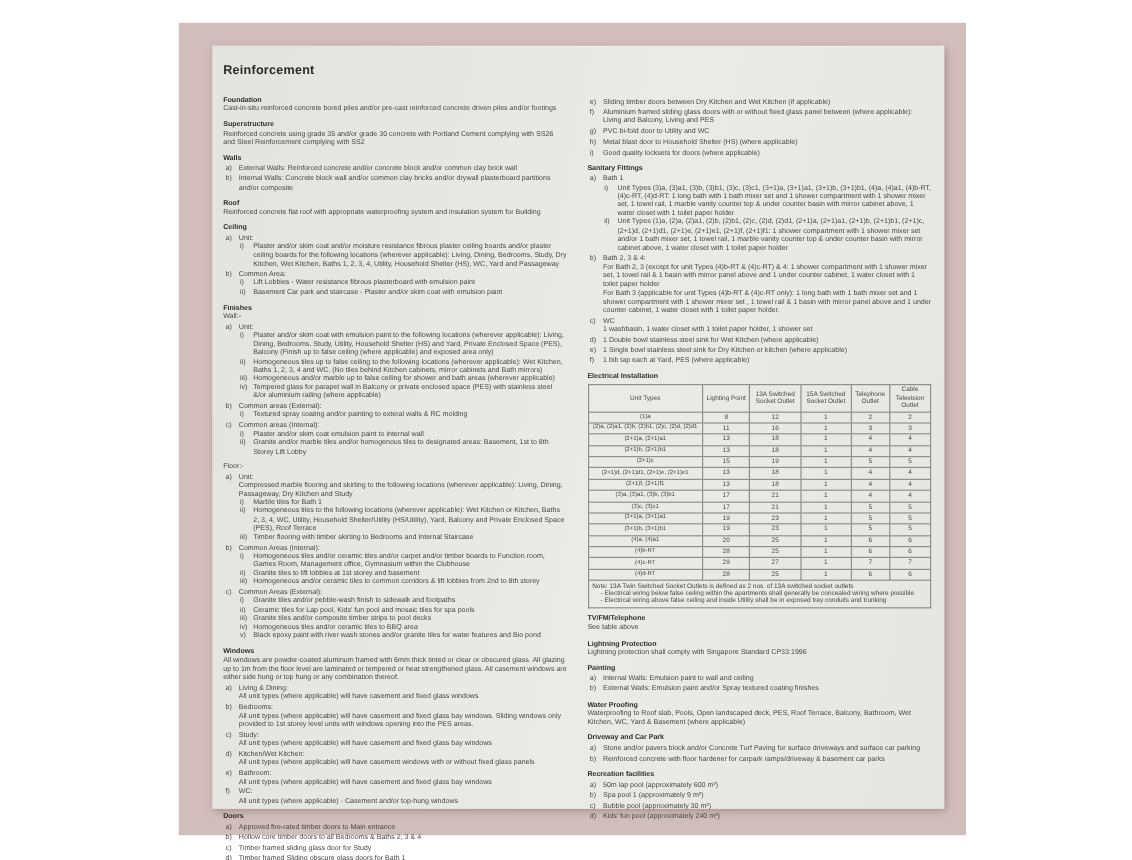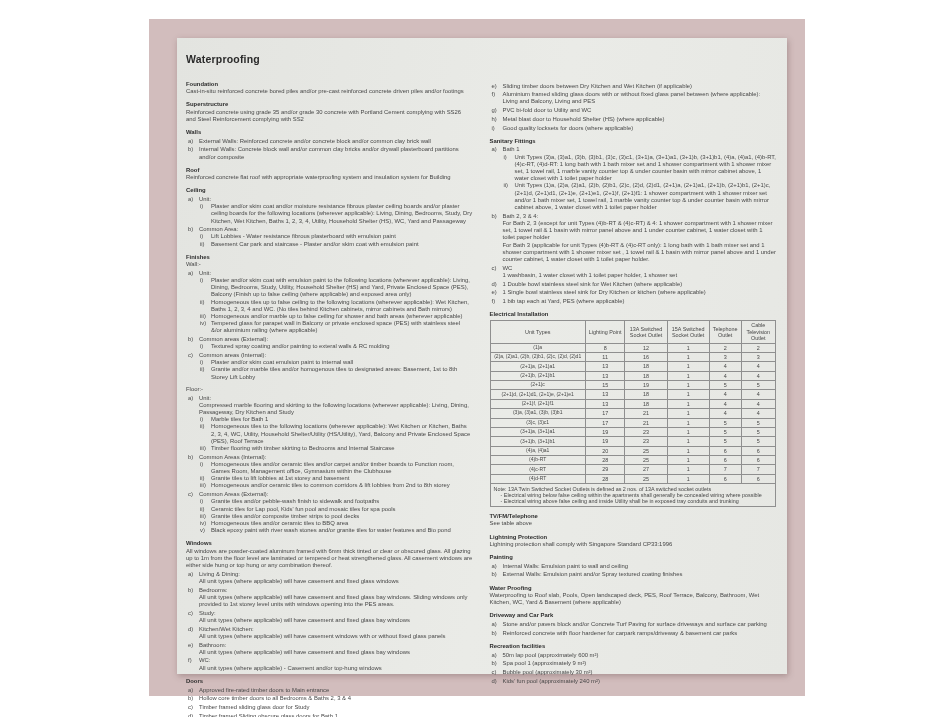--- a/index.html
+++ b/index.html
@@ -38,21 +38,21 @@
   .etable td.unit{font-size:5px;white-space:nowrap;overflow:hidden;}
   .etable td.note-cell{text-align:left;padding:1.5px 3px;}
   .note-line.ind{padding-left:7px;}
 </style>
 </head>
 <body>
 
 <div class="backdrop" style="background: rgb(210, 189, 189);">
   <div class="paper">
     <div class="paper-inner">
-      <div class="page-title">Waterproofing</div>
+      <div class="page-title">Reinforcement</div>
       <div class="cols">
         <div class="col" id="col-left">
             <div class="sec">
               <div class="sec-h">Foundation</div>
               <div class="l0">Cast-in-situ reinforced concrete bored piles and/or pre-cast reinforced concrete driven piles and/or footings</div>
             </div>
             <div class="sec">
               <div class="sec-h">Superstructure</div>
               <div class="l0">Reinforced concrete using grade 35 and/or grade 30 concrete with Portland Cement complying with SS26 and Steel Reinforcement complying with SS2</div>
             </div>

